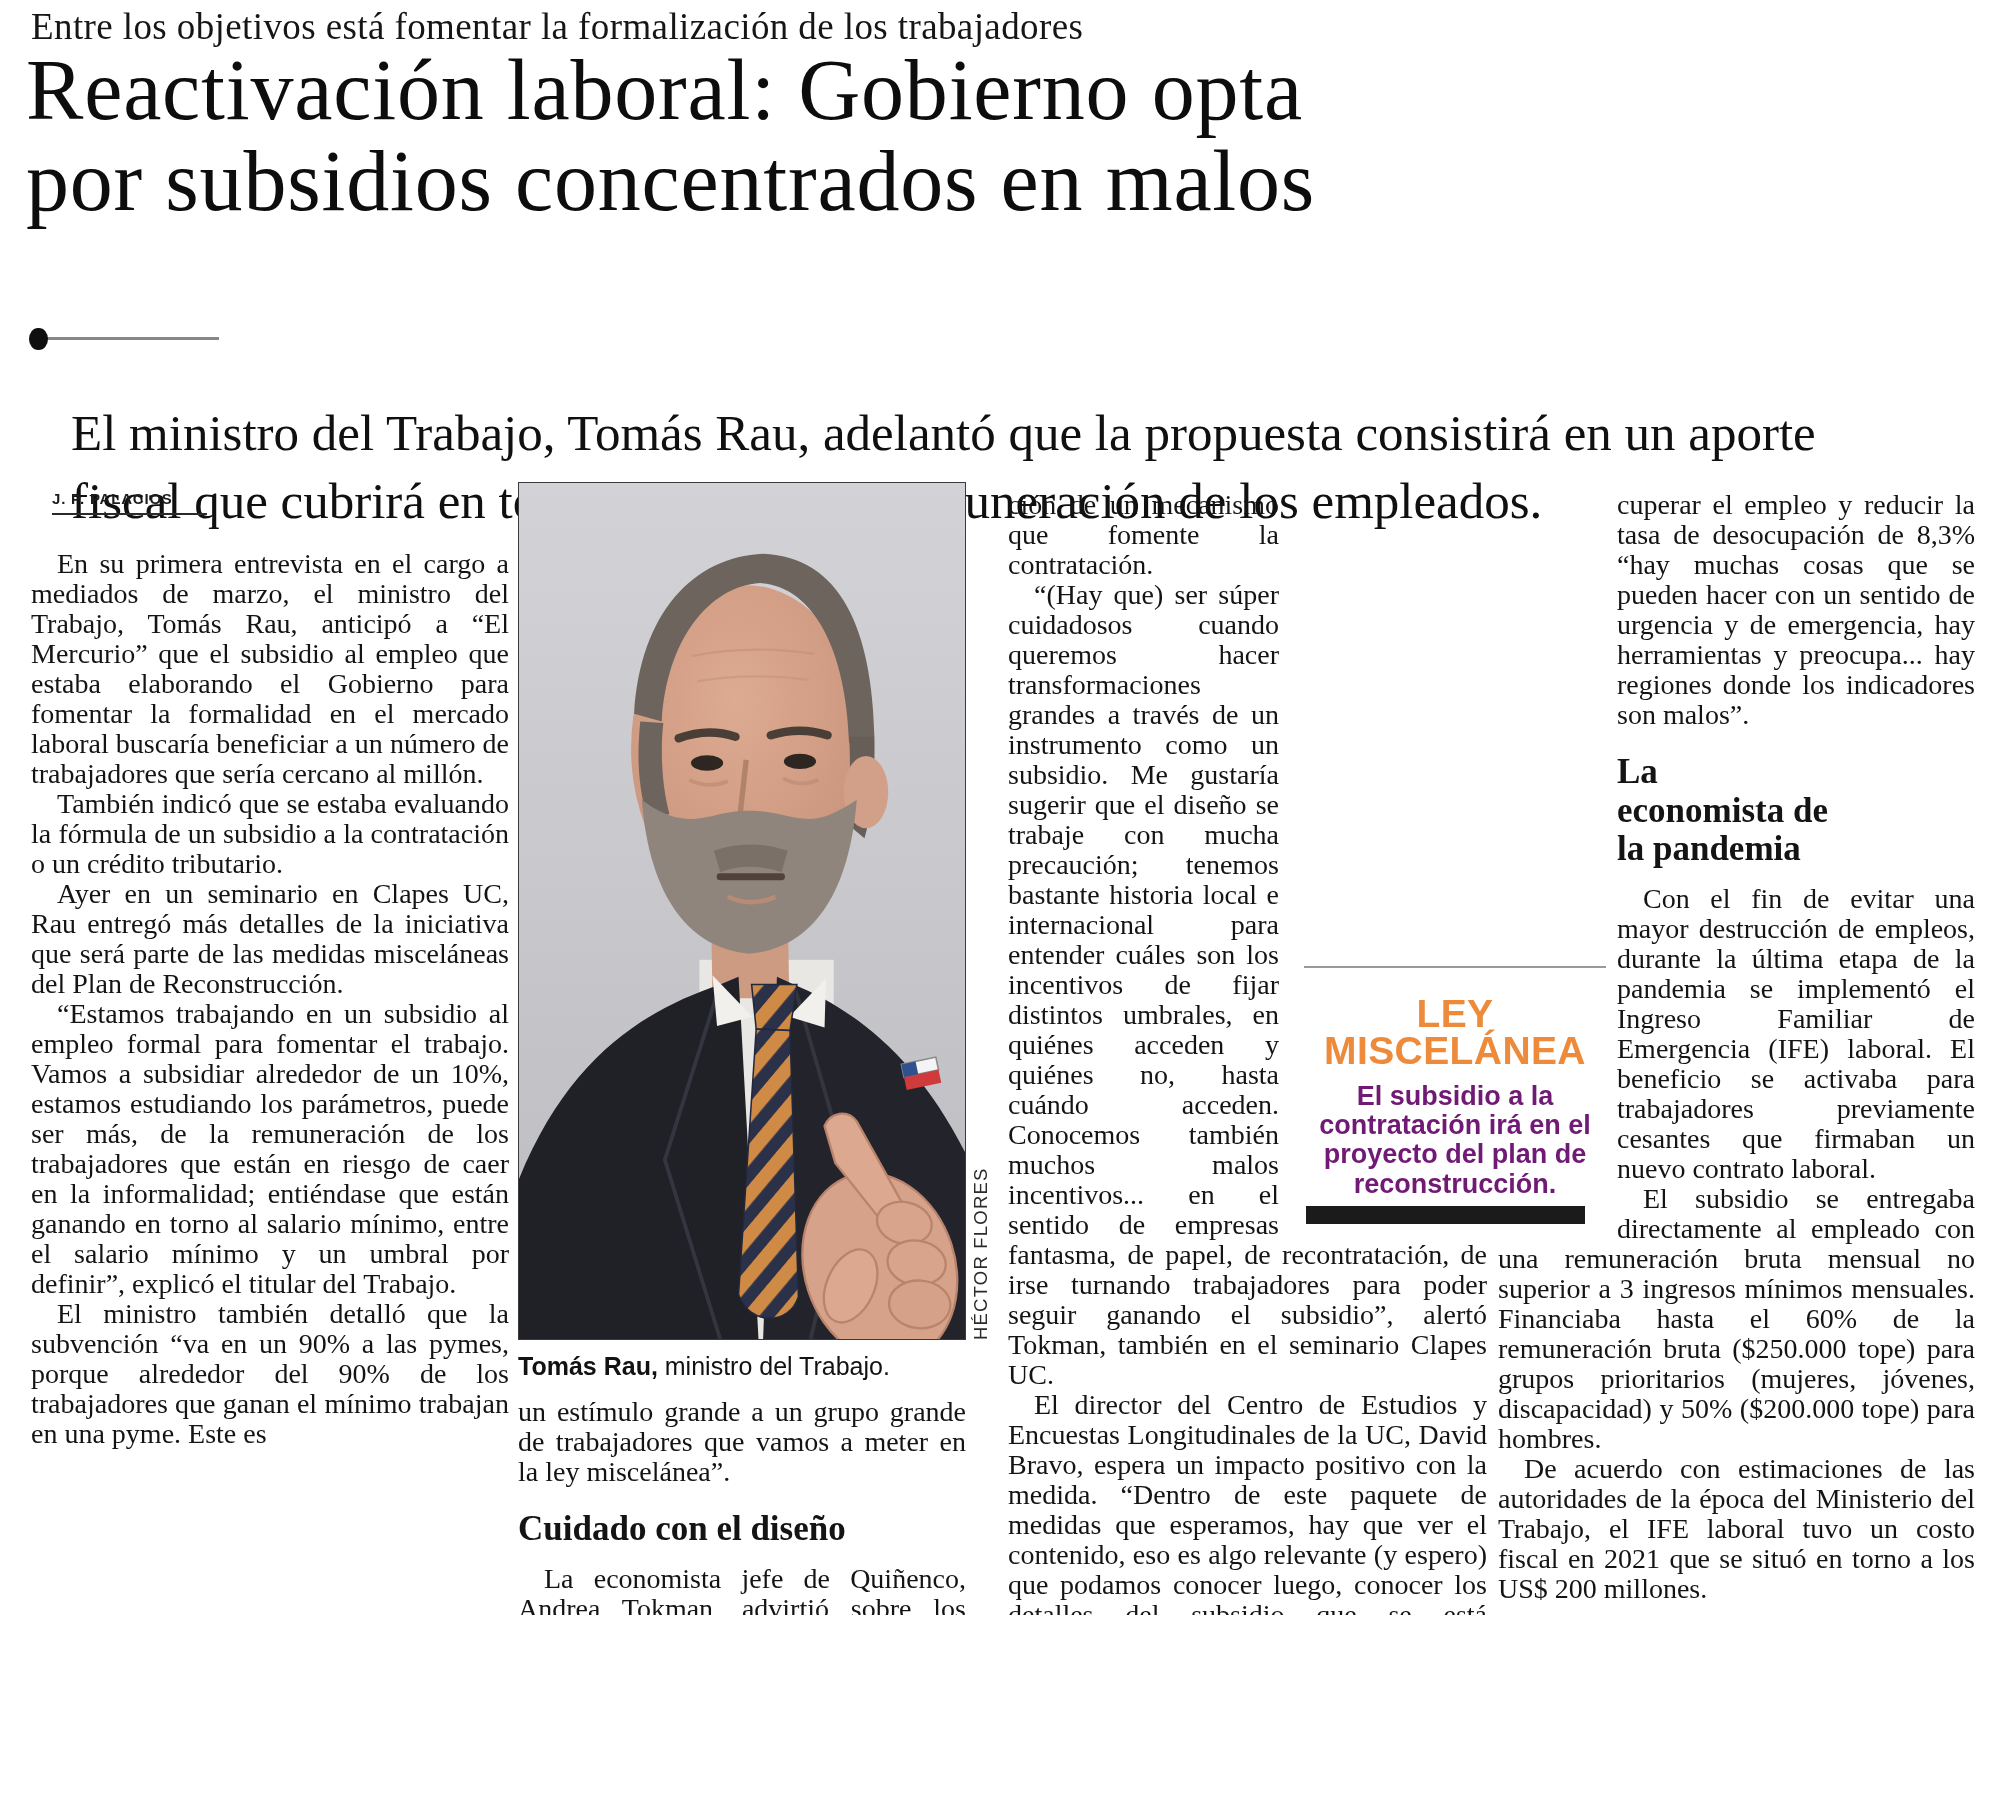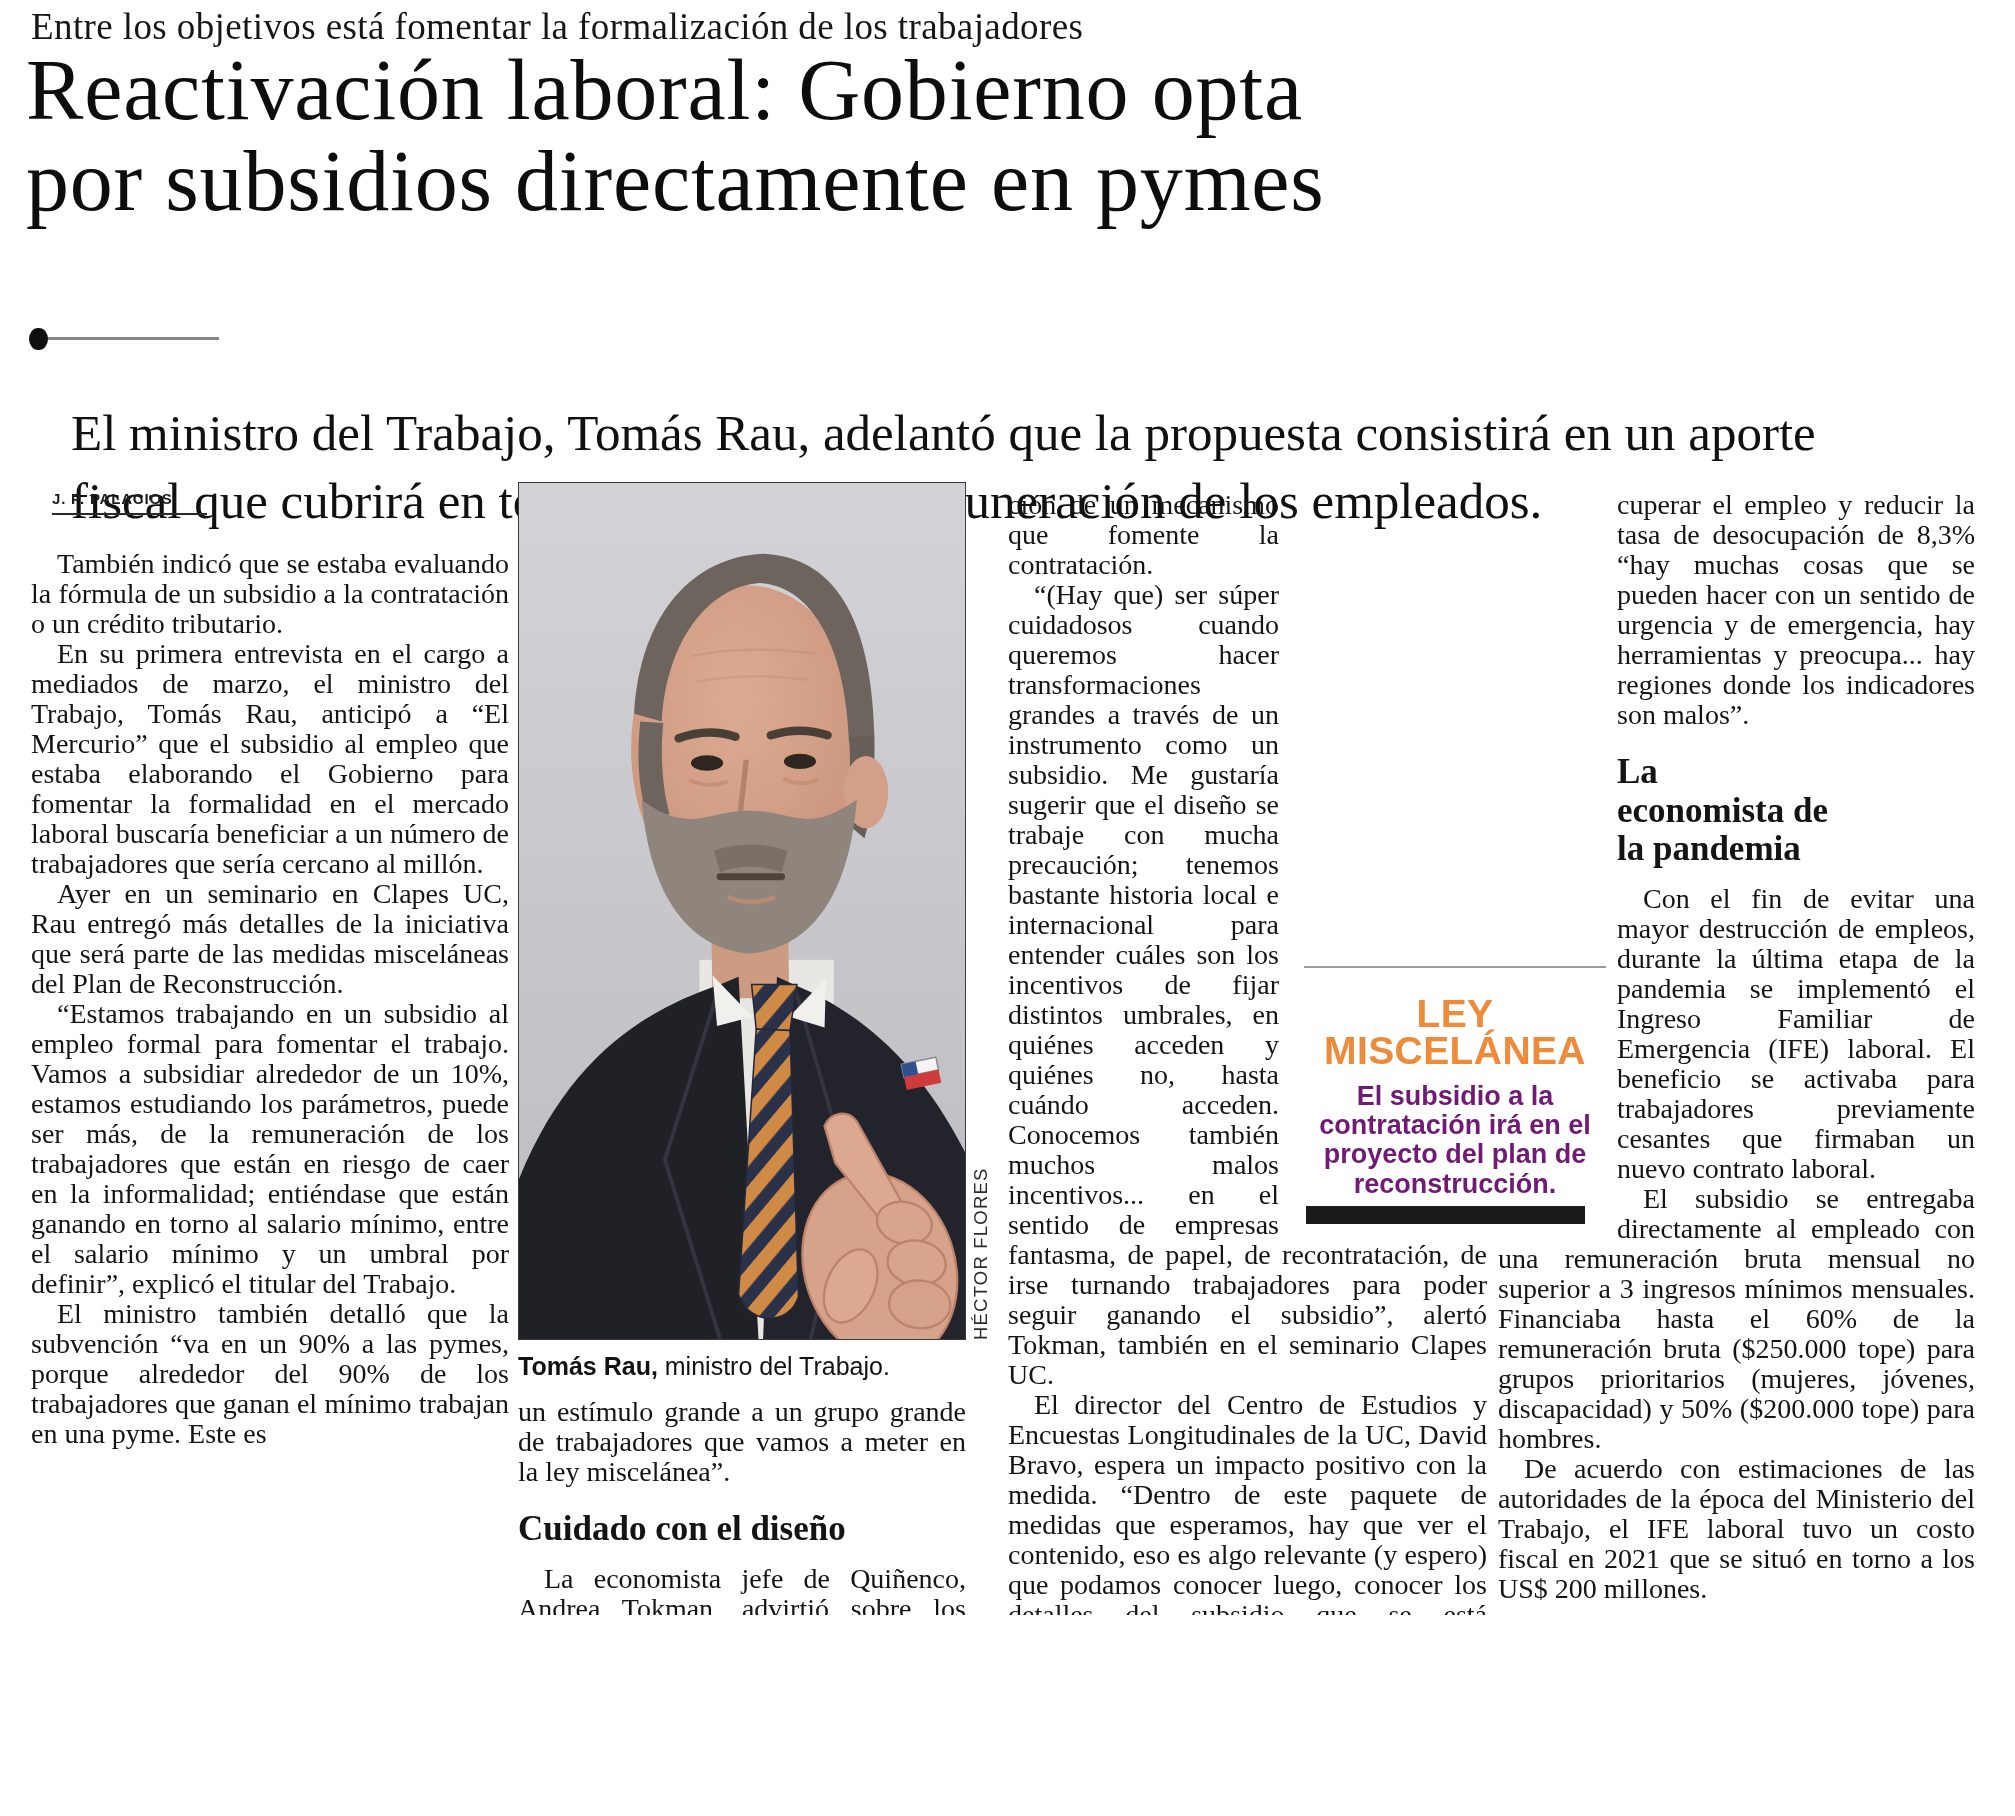--- a/index.html
+++ b/index.html
@@ -50,34 +50,34 @@
   .pullbox .pb-body{margin:12.3px auto 0;width:278px;font-weight:bold;font-size:27px;line-height:1.08;color:#701a75;}
   .pullbox .bar{position:absolute;left:1.5px;bottom:0;width:279px;height:18.5px;background:#1b1b1b;}
 </style>
 </head>
 <body>
 
 <div class="page">
 
   <div class="kicker">Entre los objetivos está fomentar la formalización de los trabajadores</div>
 
-  <h1 class="headline"><span>Reactivación laboral: Gobierno opta</span><br><span>por subsidios directamente en pymes</span></h1>
+  <h1 class="headline"><span>Reactivación laboral: Gobierno opta</span><br><span>por subsidios concentrados en malos</span></h1>
 
   <div class="dotrule">
     <span class="rule"></span>
     <span class="dot"></span>
   </div>
 
   <p class="deck">El ministro del Trabajo, Tomás Rau, adelantó que la propuesta consistirá en un aporte fiscal que cubrirá en torno al 10% de la remuneración de los empleados.</p>
 
   <div class="byline">J. P. PALACIOS</div>
 
   <div class="col col1">
+    <p>En su primera entrevista en el cargo a mediados de marzo, el ministro del Trabajo, Tomás Rau, anticipó a “El Mercurio” que el subsidio al empleo que estaba elaborando el Gobierno para fomentar la formalidad en el mercado laboral buscaría beneficiar a un número de trabajadores que sería cercano al millón.</p>
     <p>También indicó que se estaba evaluando la fórmula de un subsidio a la contratación o un crédito tributario.</p>
-    <p>En su primera entrevista en el cargo a mediados de marzo, el ministro del Trabajo, Tomás Rau, anticipó a “El Mercurio” que el subsidio al empleo que estaba elaborando el Gobierno para fomentar la formalidad en el mercado laboral buscaría beneficiar a un número de trabajadores que sería cercano al millón.</p>
     <p>Ayer en un seminario en Clapes UC, Rau entregó más detalles de la iniciativa que será parte de las medidas misceláneas del Plan de Reconstrucción.</p>
     <p>“Estamos trabajando en un subsidio al empleo formal para fomentar el trabajo. Vamos a subsidiar alrededor de un 10%, estamos estudiando los parámetros, puede ser más, de la remuneración de los trabajadores que están en riesgo de caer en la informalidad; entiéndase que están ganando en torno al salario mínimo, entre el salario mínimo y un umbral por definir”, explicó el titular del Trabajo.</p>
     <p>El ministro también detalló que la subvención “va en un 90% a las pymes, porque alrededor del 90% de los trabajadores que ganan el mínimo trabajan en una pyme. Este es</p>
   </div>
 
   <figure class="photo">
     <svg viewBox="0 0 581 1113" preserveAspectRatio="none">
       <defs>
         <linearGradient id="bg" x1="0" y1="0" x2="0" y2="1">
           <stop offset="0" stop-color="#d3d3d7"></stop>

